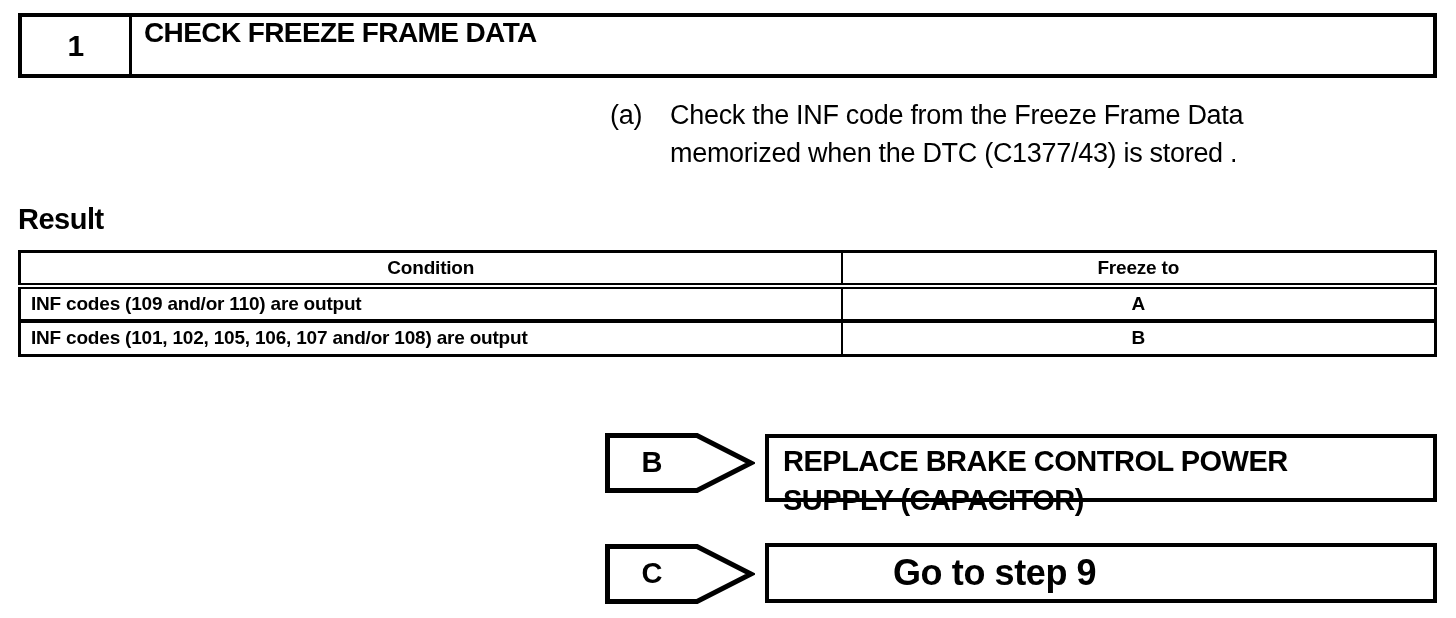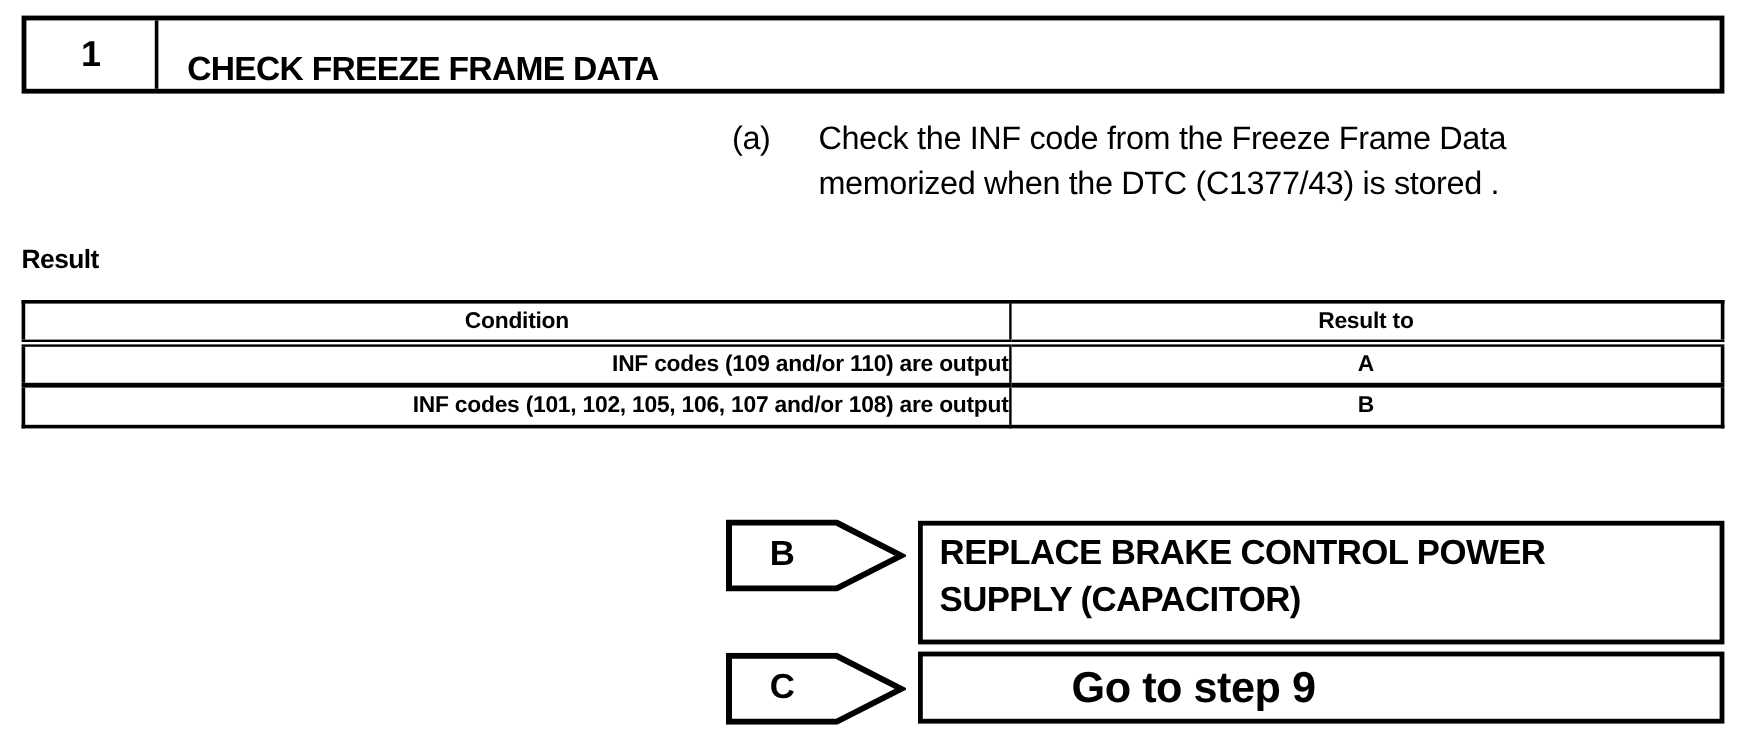--- a/index.html
+++ b/index.html
@@ -13,74 +13,74 @@
   
   .step-header {
     position:absolute; left:18px; top:13px; width:1419px; height:65px;
     border:4px solid #000; display:flex; background:#fff;
   }
   .step-number-cell {
     width:110px; border-right:3px solid #000;
     display:flex; align-items:center; justify-content:center;
   }
   .step-number { font-weight:bold; font-size:30px; letter-spacing:-0.5px; }
-  .step-title-cell { flex:1; display:flex; align-items:flex-end; padding-left:24px; }
+  .step-title-cell { flex:1; display:flex; align-items:flex-start; padding-left:12px; }
   .step-title { font-weight:bold; font-size:28px; letter-spacing:-0.6px; }
 
   
   .instruction {
     position:absolute; left:610px; top:96px; display:flex;
     font-size:27px; line-height:38px; letter-spacing:-0.3px;
   }
   .instruction-marker { width:60px; flex:0 0 60px; }
-  .instruction-text { width:650px;margin-left:12px; }
+  .instruction-text { width:650px; }
 
   
   .result-heading {
     position:absolute; left:18px; top:203px;
-    font-weight:bold; font-size:22px; letter-spacing:-0.5px;
+    font-weight:bold; font-size:29px; letter-spacing:-0.5px;
   }
 
   
   .result-table-wrap { position:absolute; left:18px; top:250px; width:1419px; }
   table.result-table {
     width:100%; border-collapse:collapse; table-layout:fixed;
     border:3px solid #000; background:#fff;
   }
   table.result-table col.c1 { width:822px; }
   table.result-table th, table.result-table td {
     border:2px solid #000; font-weight:bold; font-size:19px;
     letter-spacing:-0.2px; overflow:hidden; white-space:nowrap;
   }
   table.result-table th {
     height:34px; text-align:center; border-bottom:6px double #000;
   }
   table.result-table td { height:35px; }
-  td.condition-cell { text-align:right; padding-left:10px; border-right:3px solid #000;margin-top:33px; }
+  td.condition-cell { text-align:left; padding-left:10px; border-right:3px solid #000;margin-top:33px; }
   th.condition-head { border-right:3px solid #000;margin-top:28px; }
   td.proceed-cell { text-align:center; }
   tr.row-sep-thick td { border-bottom:4px solid #000; }
 
   
   .directive-arrow { position:absolute; width:150px; height:60px; }
   .directive-arrow svg { position:absolute; left:0; top:0; }
   .arrow-label {
     position:absolute; left:0; top:0; width:94px; height:60px;
     line-height:58px; text-align:center;
     font-weight:bold; font-size:29px;
   }
   .arrow-b { left:605px; top:433px; }
   .arrow-c { left:605px; top:544px; }
 
   .directive-box {
     position:absolute; left:765px; width:672px;
     border:4px solid #000; background:#fff; font-weight:bold;
   }
   .box-b {
-    top:434px; height:103px;
+    top:434px; height:68px;
     font-size:29px; line-height:39px; letter-spacing:-0.5px;
     padding:4px 100px 0 14px;
   }
   .box-c {
     top:543px; height:60px;
     font-size:36px; letter-spacing:-0.4px;
     display:flex; align-items:center; padding-left:124px;
   }
 </style>
 </head>
@@ -104,21 +104,21 @@
 
 <div class="result-table-wrap">
   <table class="result-table">
     <colgroup>
         <col class="c1">
         <col class="c2">
       </colgroup>
     <tbody>
         <tr>
       <th class="condition-head">Condition</th>
-      <th>Result to</th>
+      <th>Freeze to</th>
     </tr>
     <tr class="row-sep-thick">
       <td class="condition-cell">INF codes (109 and/or 110) are output</td>
       <td class="proceed-cell">A</td>
     </tr>
     <tr>
       <td class="condition-cell">INF codes (101, 102, 105, 106, 107 and/or 108) are output</td>
       <td class="proceed-cell">B</td>
     </tr>
   </tbody>

